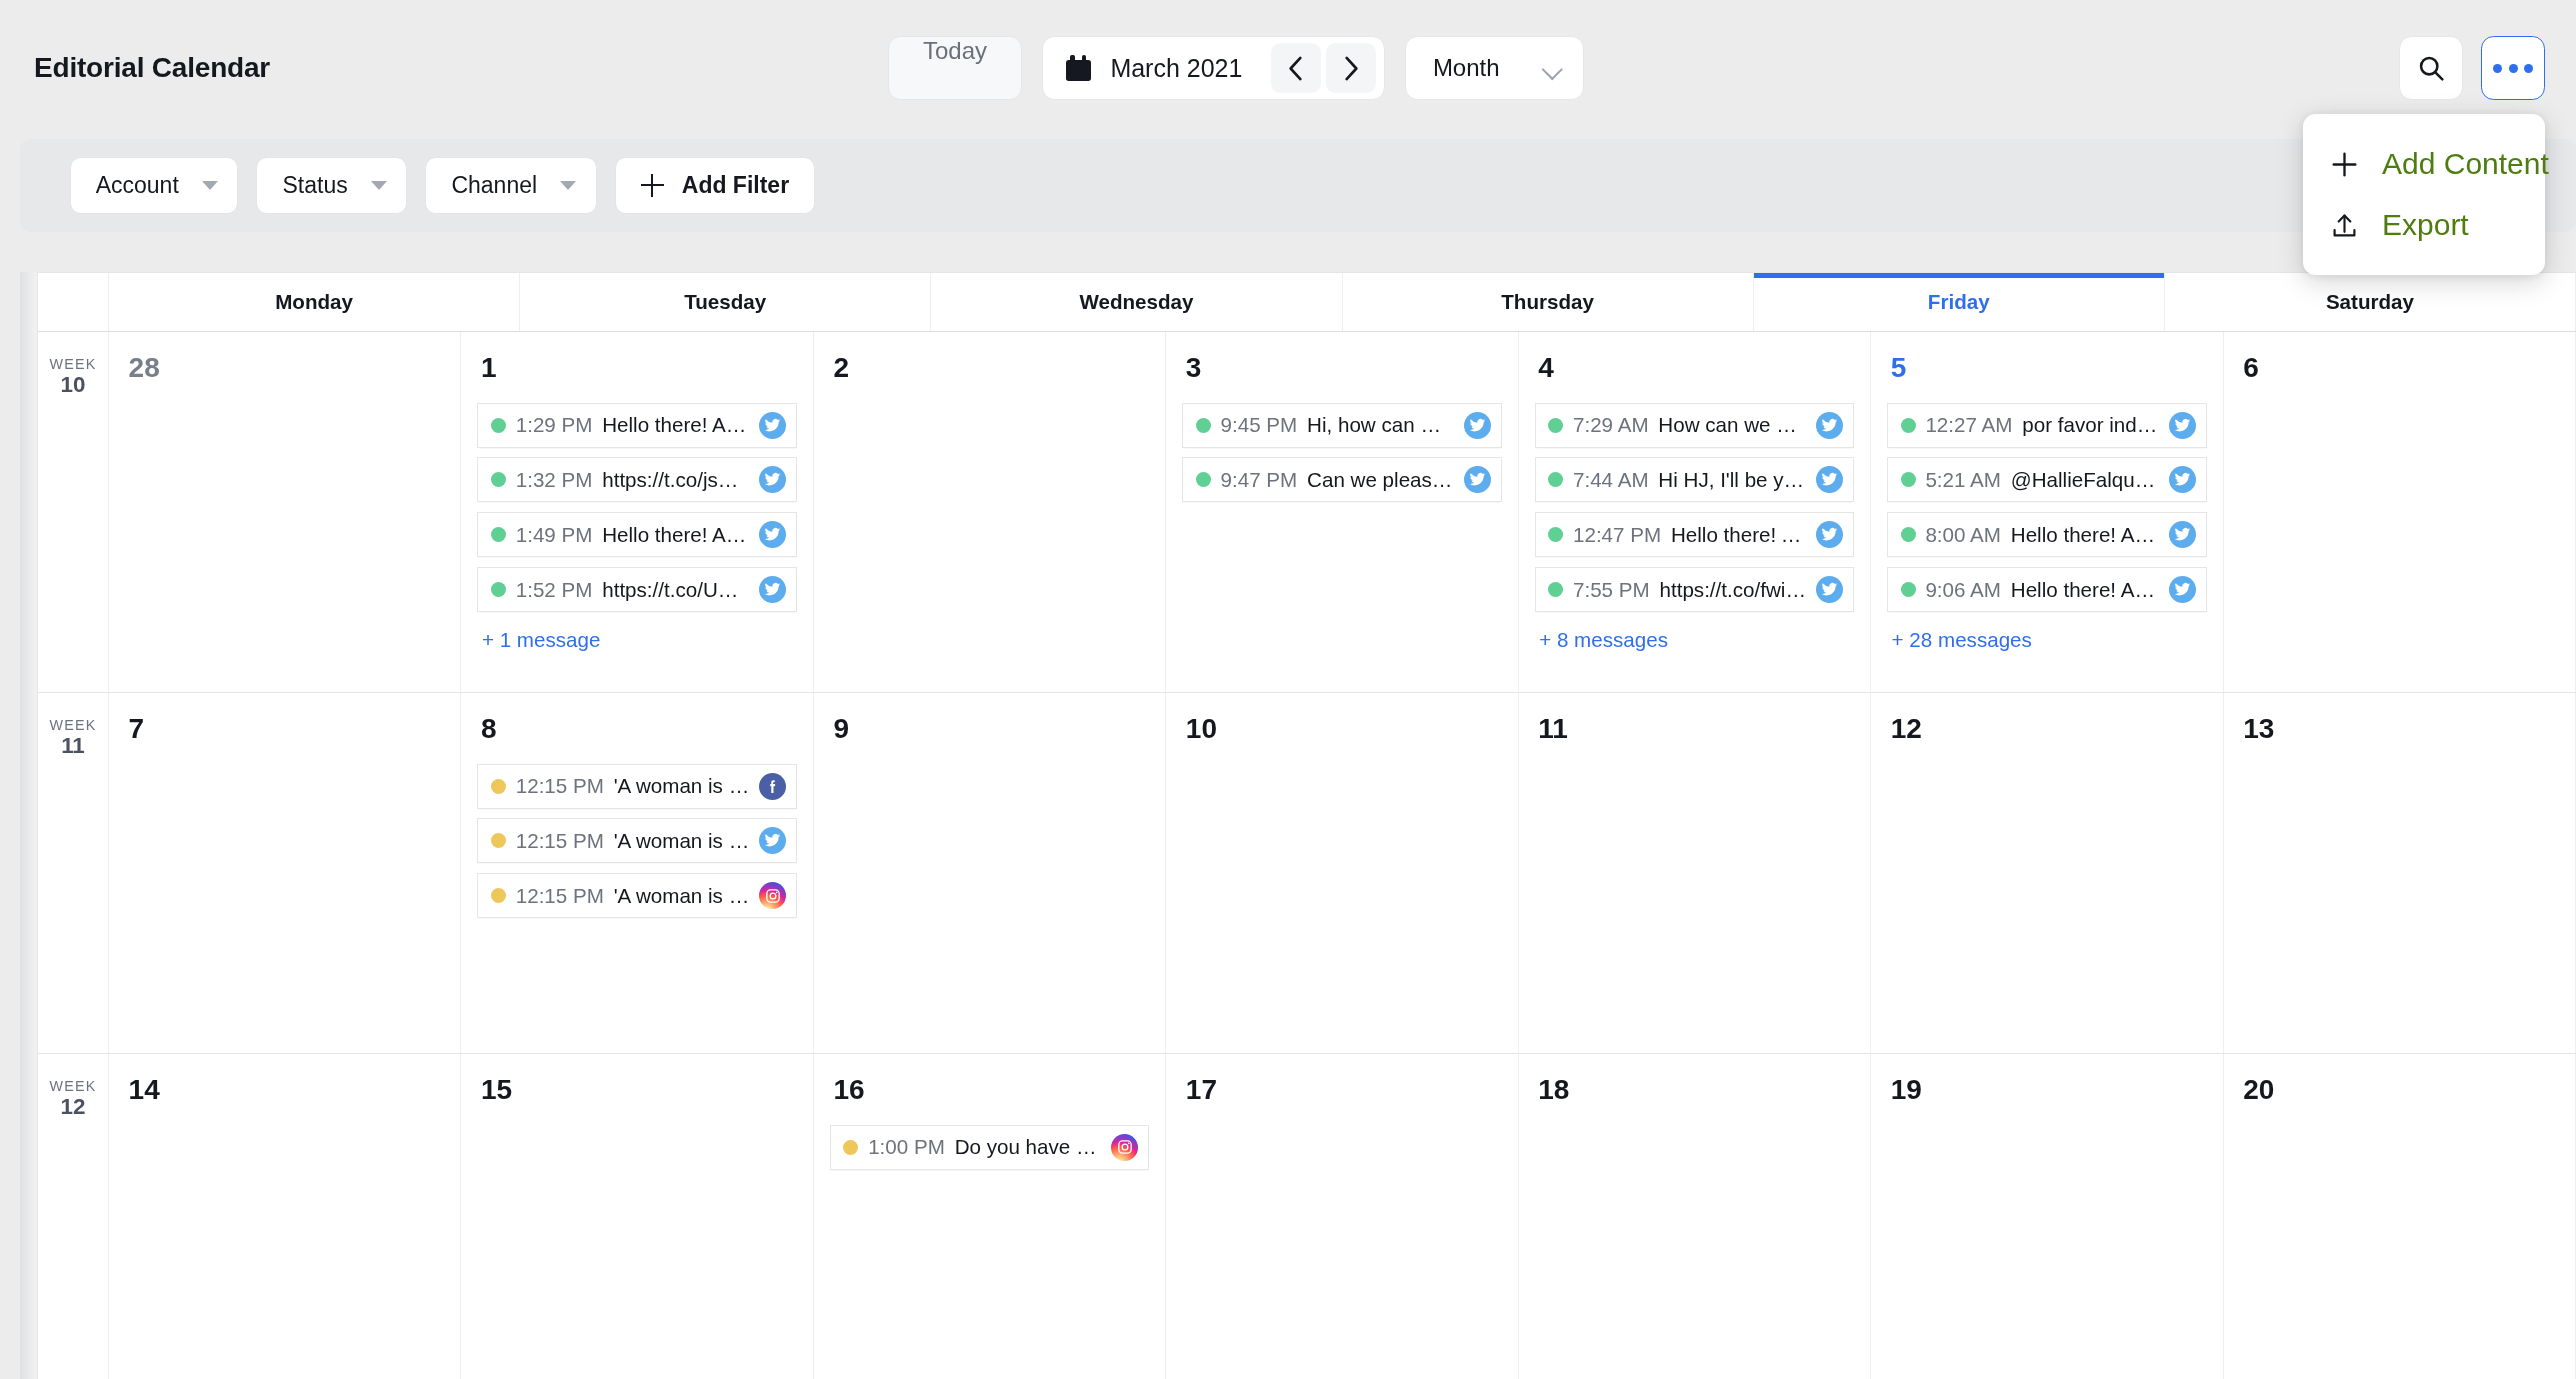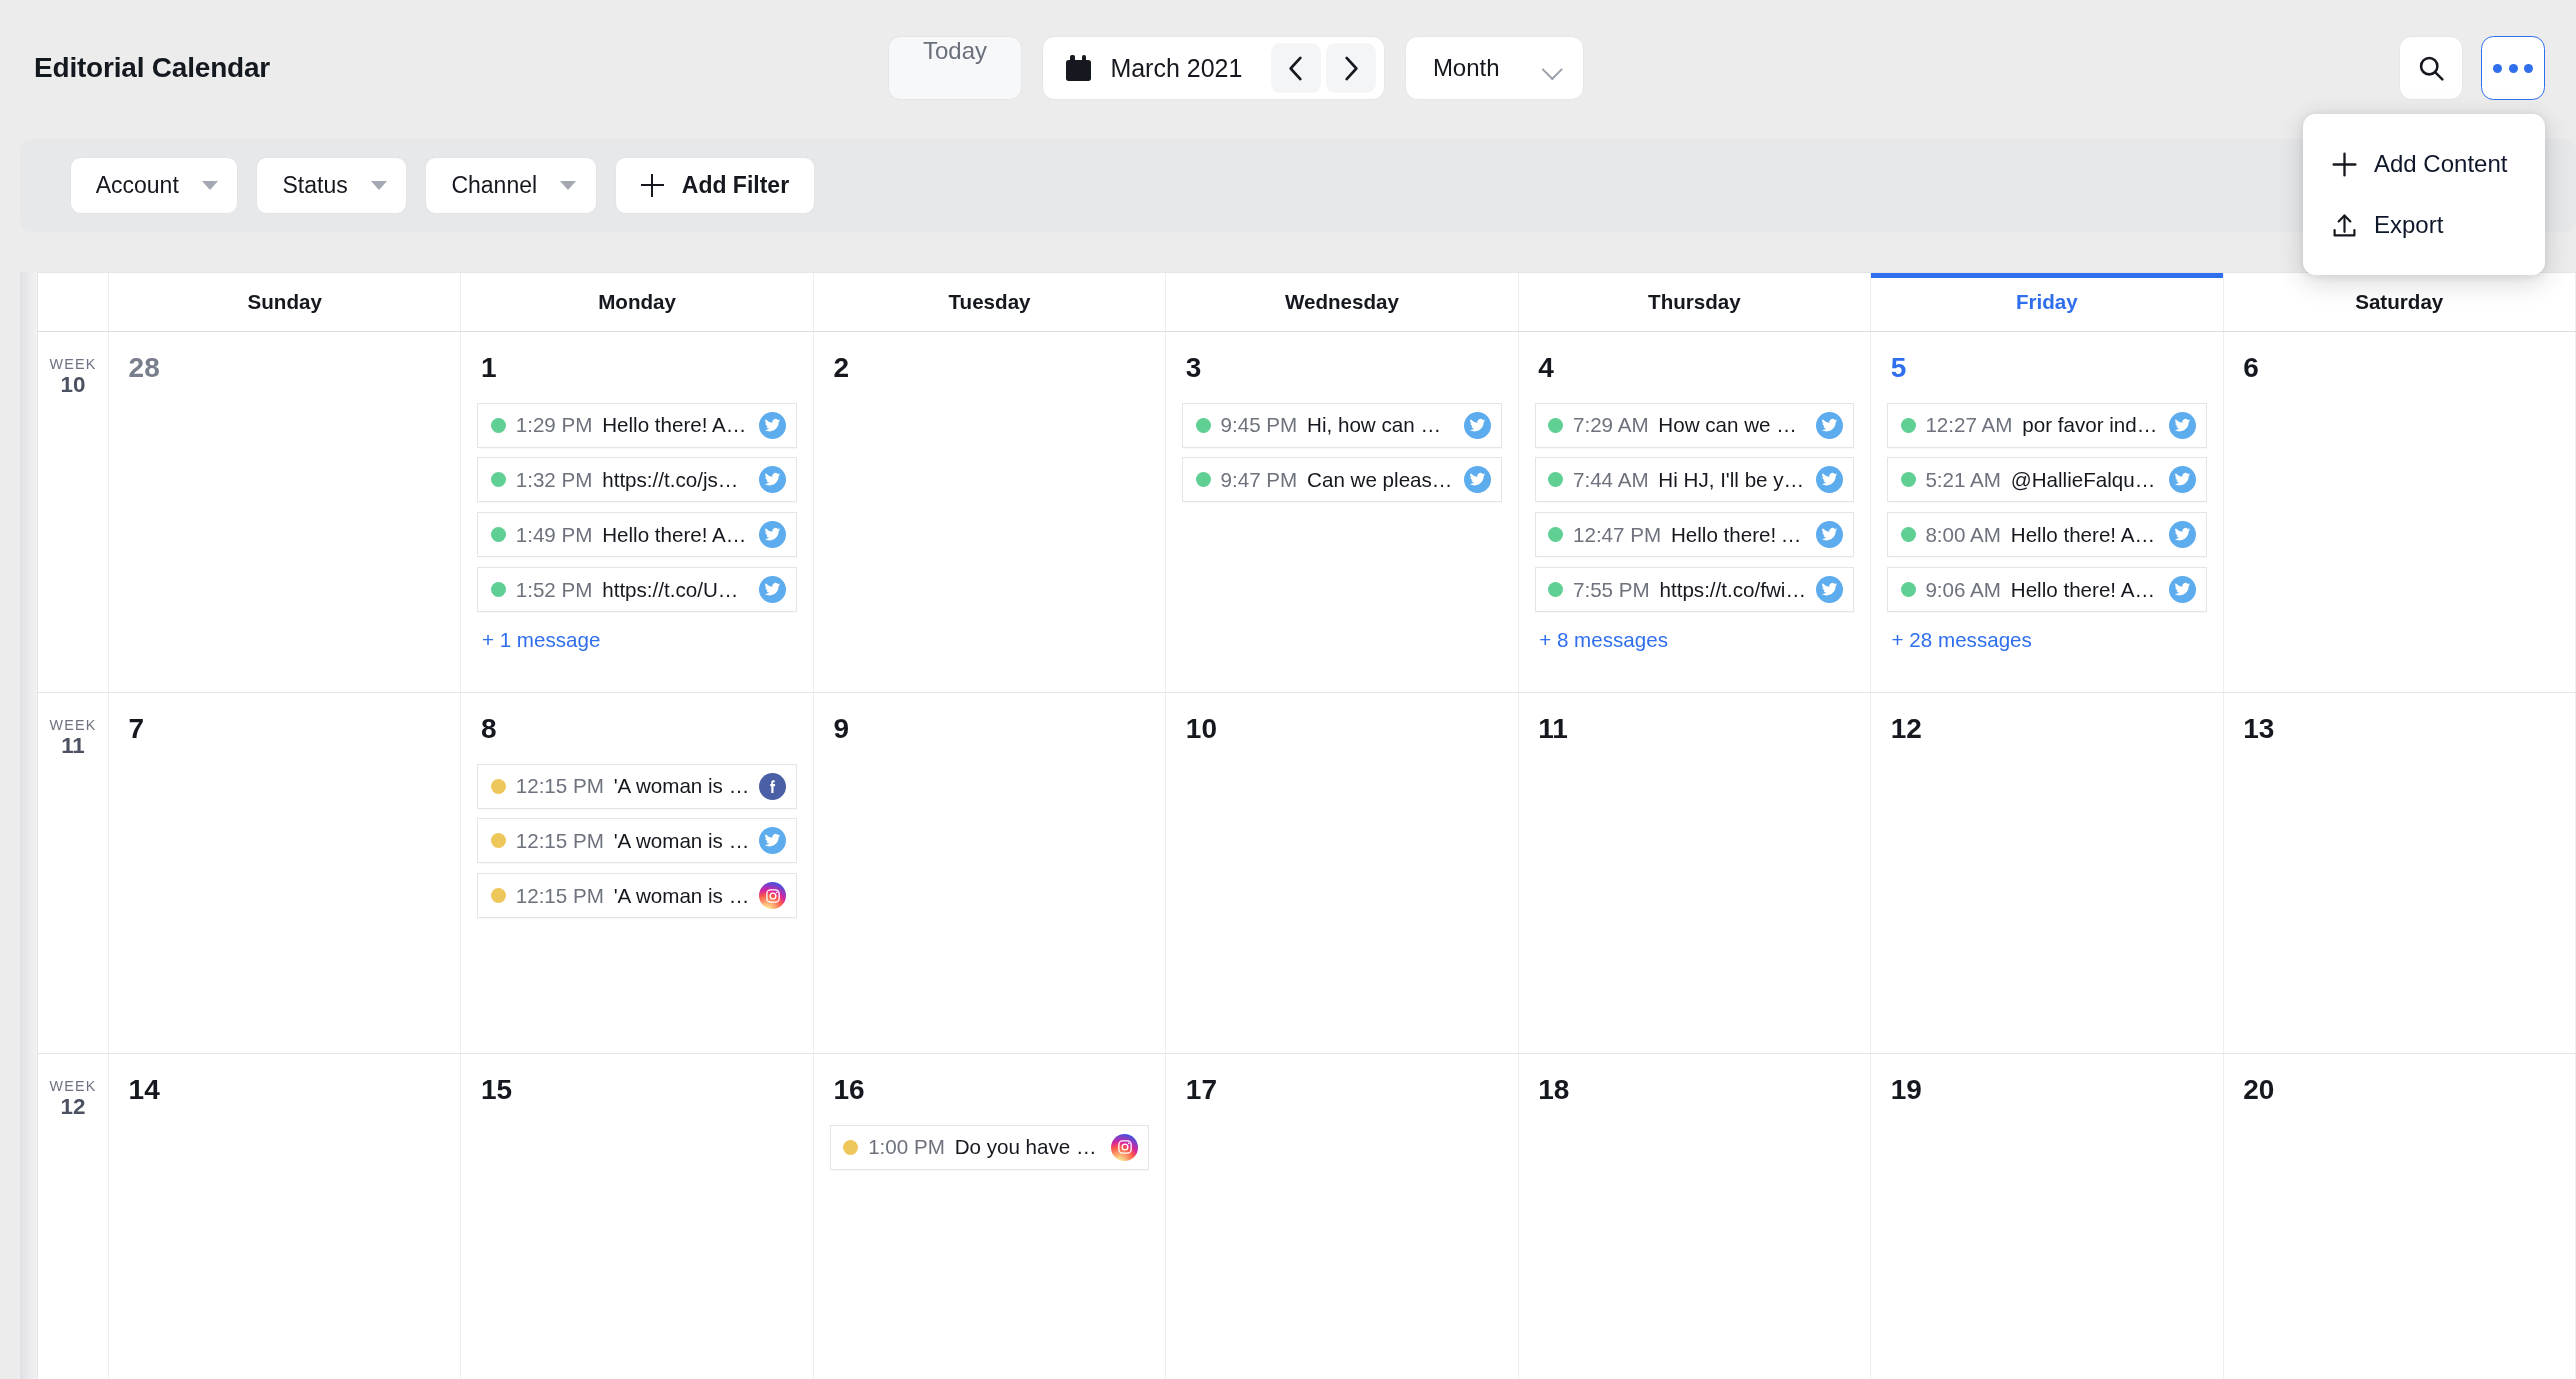--- a/index.html
+++ b/index.html
@@ -68,22 +68,22 @@
   .dots span { width: 9px; height: 9px; border-radius: 50%; background: #2f6fed; display: block; }
 
   
   .menu {
     position: absolute; right: 31px; top: 114px; width: 242px;
     background: #ffffff; border-radius: 12.5px;
     box-shadow: 0 6.3px 27px rgba(15,20,30,0.17), 0 1.8px 7.2px rgba(15,20,30,0.08);
     padding: 19.7px 0 19.7px 0; z-index: 40;
   }
   .menu-item {
-    display: flex; align-items: center; height: 61px; padding: 0 27px; gap: 15px;
-    font-size: 24px; color: #0f172a; cursor: pointer; white-space: nowrap;
+    display: flex; align-items: center; height: 61px; padding: 0 27px; gap: 23px;
+    font-size: 30px; color: #4d7c0f; cursor: pointer; white-space: nowrap;
   }
   .mi-ico { width: 29px; height: 29px; flex: none; display: flex; align-items: center; justify-content: center; }
 
   
   .filterbar {
     position: absolute; left: 19.7px; top: 139px; right: 0; height: 93px;
     background: #e7e8ea; border-radius: 10.7px;
     display: flex; align-items: center; padding-left: 50px; gap: 18px;
   }
   .filter-chip {
@@ -247,23 +247,20 @@
     <div class="add-filter">
       <span class="plus-ico"></span>
       <span>Add Filter</span>
     </div>
   </div>
 
   <div class="scroll-hint"></div>
   <div class="calendar">
     <div class="cal-header" id="cal-header">
       <div class="hdr-weekcol"></div>
-    <div class="hdr-day">
-          <span>Sunday</span>
-        </div>
         <div class="hdr-day">
           <span>Monday</span>
         </div>
         <div class="hdr-day">
           <span>Tuesday</span>
         </div>
         <div class="hdr-day">
           <span>Wednesday</span>
         </div>
         <div class="hdr-day">

